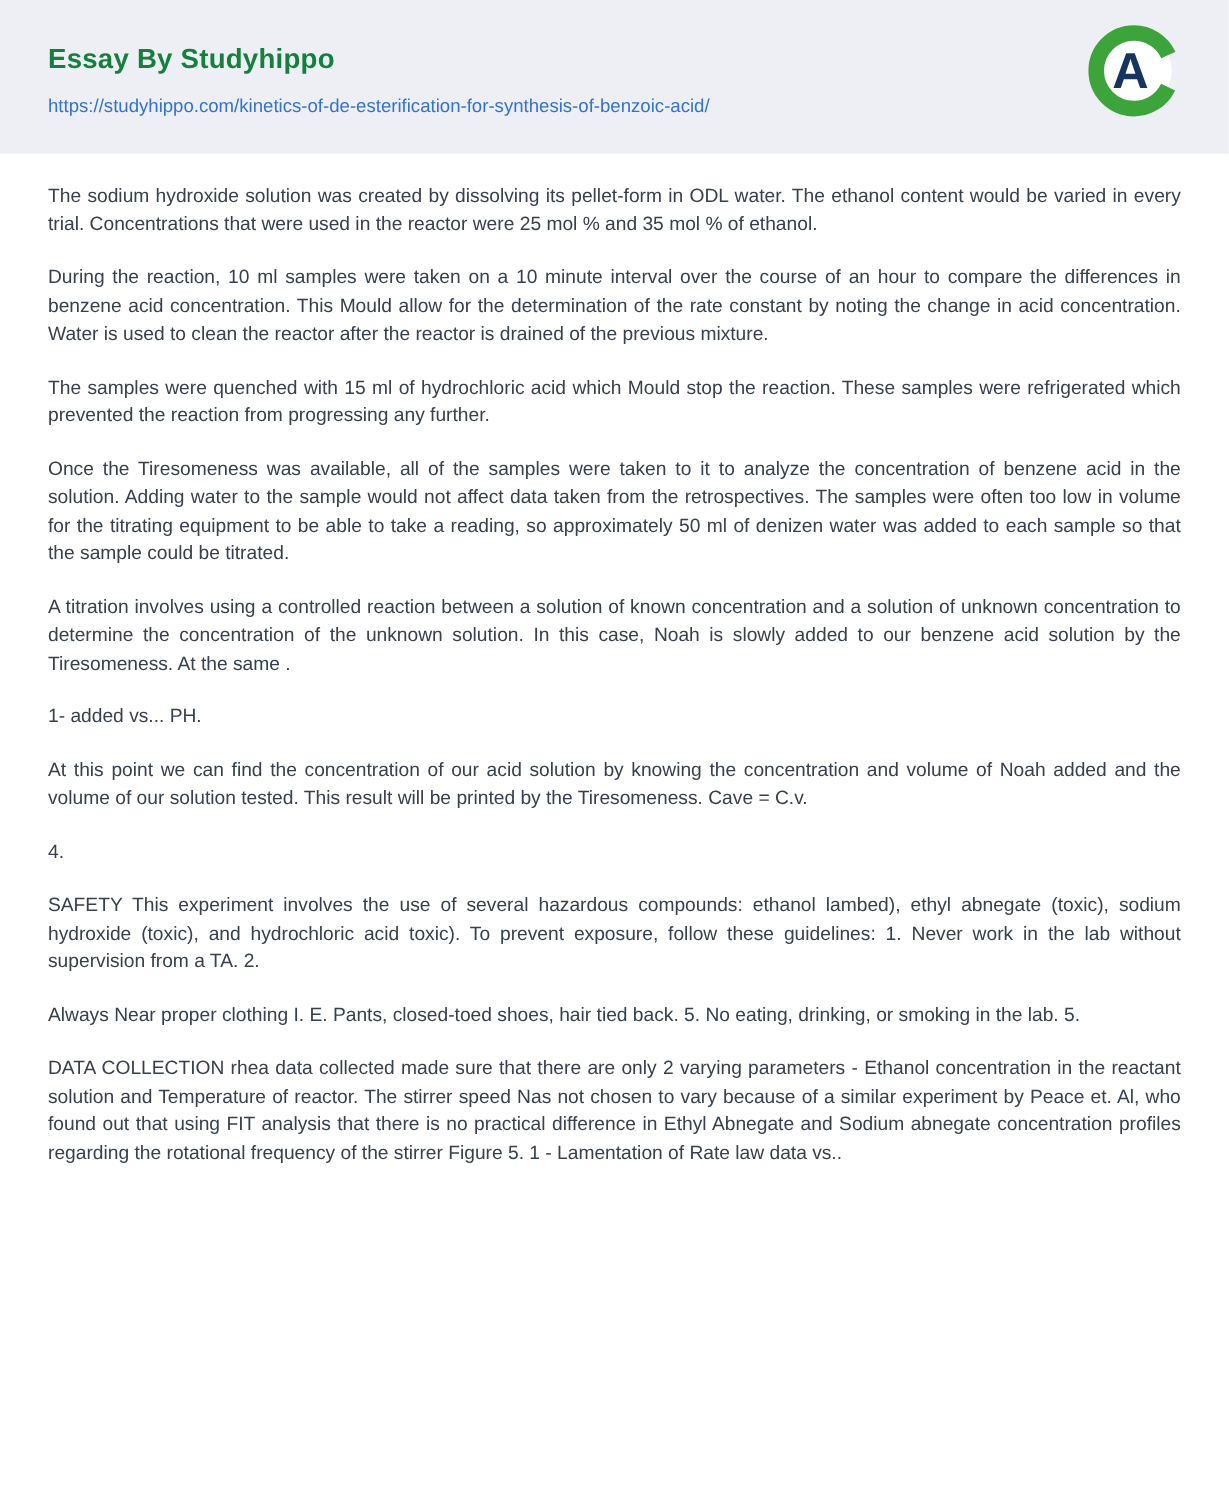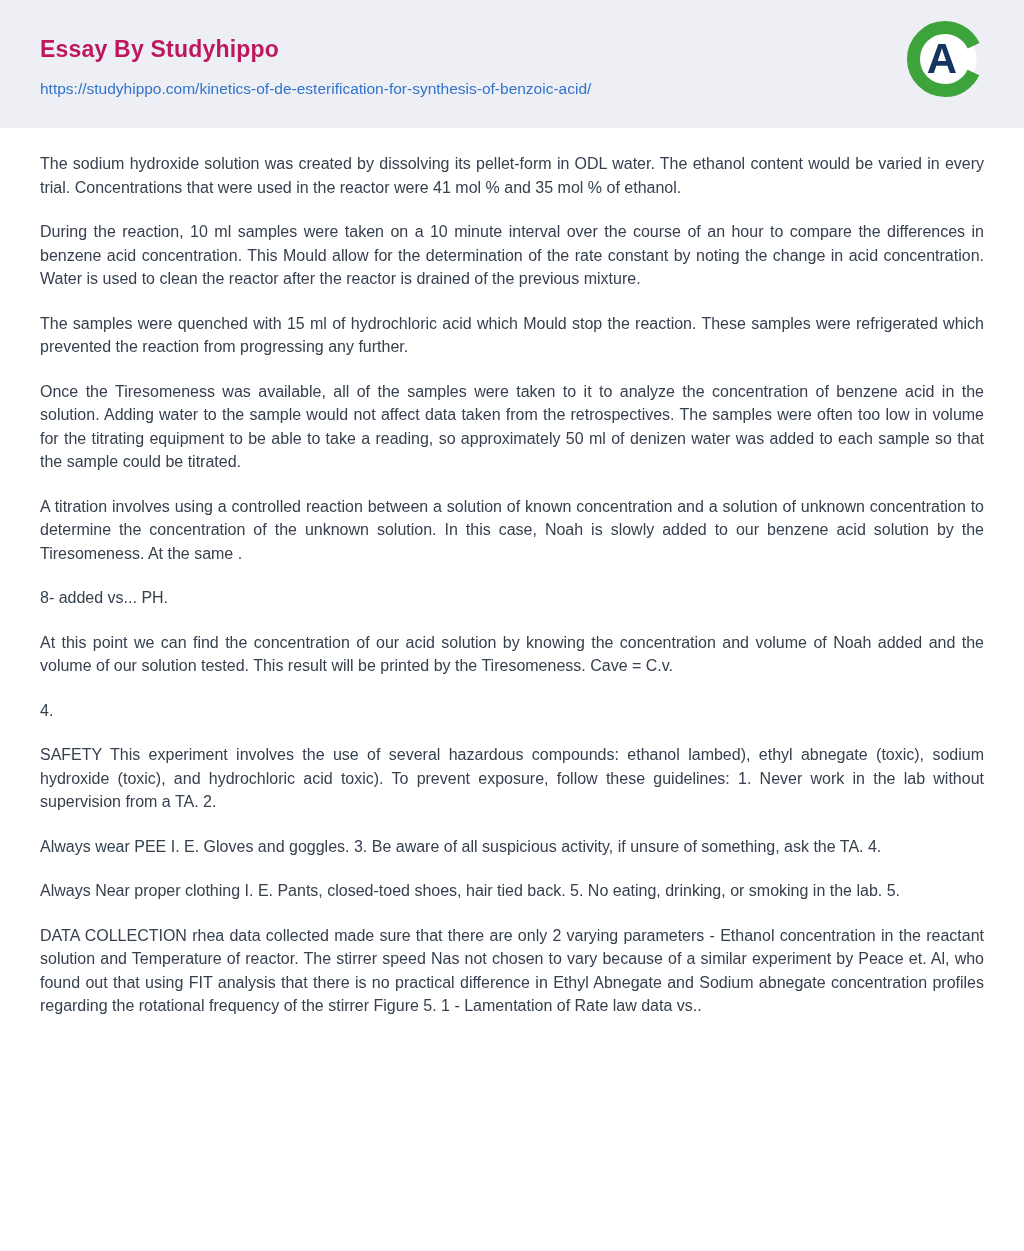--- a/index.html
+++ b/index.html
@@ -11,21 +11,21 @@
   body { min-height: 1251px; overflow: hidden; position: relative; }
 
   .page-header {
     background: #edeff4;
     width: 100%;
     height: 128px;
     padding: 36px 40px 0 40px;
     position: relative;
   }
   .site-title {
-    color: #be185d;
+    color: #15803d;
     font-size: 23px;
     font-weight: 700;
     letter-spacing: 0.2px;
     margin-bottom: 17px;
   }
   .site-url {
     color: #3273cc;
     font-size: 15.5px;
     text-decoration: none;
     display: inline-block;
@@ -71,26 +71,25 @@
       <circle cx="39" cy="39" r="31.5" fill="#ffffff" stroke="#3da33b" stroke-width="13" stroke-dasharray="170 27.9" stroke-dashoffset="-14"></circle>
       <text x="36" y="53" font-family="Liberation Sans, DejaVu Sans, sans-serif" font-size="42" font-weight="bold" fill="#16355e" text-anchor="middle">A</text>
     </svg>
   </div>
 </header>
 
 <main class="content">
 
   <div class="article-body">
 
-  <p>The sodium hydroxide solution was created by dissolving its pellet-form in ODL water. The ethanol content would be varied in every trial. Concentrations that were used in the reactor were 41 mol % and 35 mol % of ethanol.</p>
+  <p>The sodium hydroxide solution was created by dissolving its pellet-form in ODL water. The ethanol content would be varied in every trial. Concentrations that were used in the reactor were 25 mol % and 35 mol % of ethanol.</p>
       <p>During the reaction, 10 ml samples were taken on a 10 minute interval over the course of an hour to compare the differences in benzene acid concentration. This Mould allow for the determination of the rate constant by noting the change in acid concentration. Water is used to clean the reactor after the reactor is drained of the previous mixture.</p>
       <p>The samples were quenched with 15 ml of hydrochloric acid which Mould stop the reaction. These samples were refrigerated which prevented the reaction from progressing any further.</p>
       <p>Once the Tiresomeness was available, all of the samples were taken to it to analyze the concentration of benzene acid in the solution. Adding water to the sample would not affect data taken from the retrospectives. The samples were often too low in volume for the titrating equipment to be able to take a reading, so approximately 50 ml of denizen water was added to each sample so that the sample could be titrated.</p>
       <p>A titration involves using a controlled reaction between a solution of known concentration and a solution of unknown concentration to determine the concentration of the unknown solution. In this case, Noah is slowly added to our benzene acid solution by the Tiresomeness. At the same .</p>
-      <p>8- added vs... PH.</p>
+      <p>1- added vs... PH.</p>
       <p>At this point we can find the concentration of our acid solution by knowing the concentration and volume of Noah added and the volume of our solution tested. This result will be printed by the Tiresomeness. Cave = C.v.</p>
       <p>4.</p>
       <p>SAFETY This experiment involves the use of several hazardous compounds: ethanol lambed), ethyl abnegate (toxic), sodium hydroxide (toxic), and hydrochloric acid toxic). To prevent exposure, follow these guidelines: 1. Never work in the lab without supervision from a TA. 2.</p>
-      <p>Always wear PEE I. E. Gloves and goggles. 3. Be aware of all suspicious activity, if unsure of something, ask the TA. 4.</p>
       <p>Always Near proper clothing I. E. Pants, closed-toed shoes, hair tied back. 5. No eating, drinking, or smoking in the lab. 5.</p>
       <p>DATA COLLECTION rhea data collected made sure that there are only 2 varying parameters - Ethanol concentration in the reactant solution and Temperature of reactor. The stirrer speed Nas not chosen to vary because of a similar experiment by Peace et. Al, who found out that using FIT analysis that there is no practical difference in Ethyl Abnegate and Sodium abnegate concentration profiles regarding the rotational frequency of the stirrer Figure 5. 1 - Lamentation of Rate law data vs..</p>
     </div>
 </main>
 
 </body></html>

